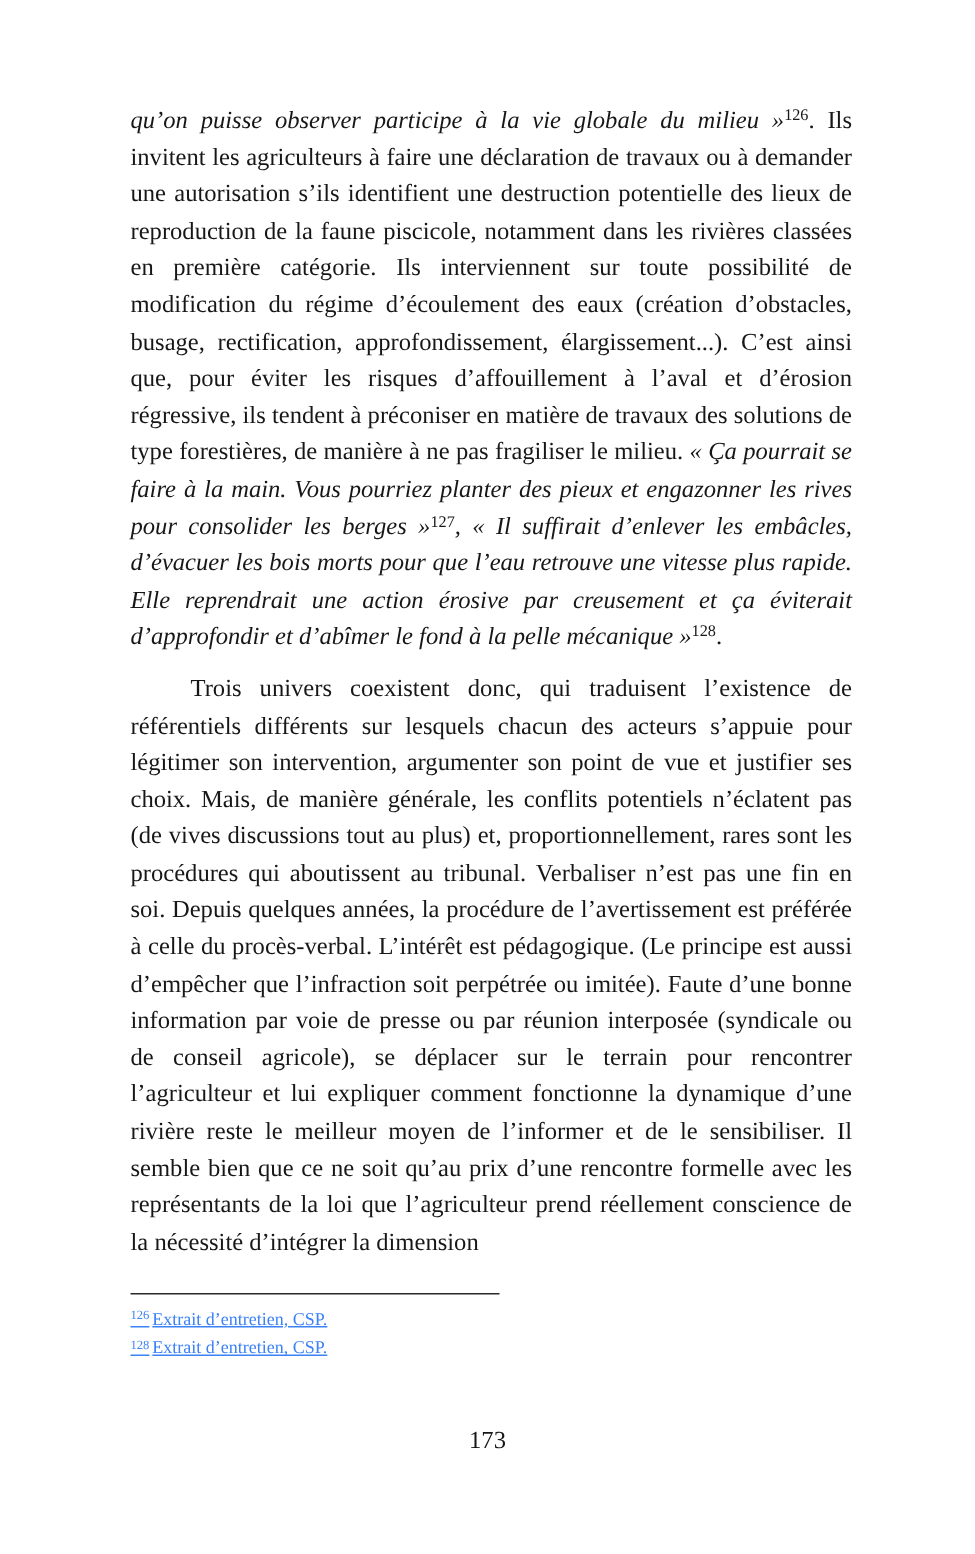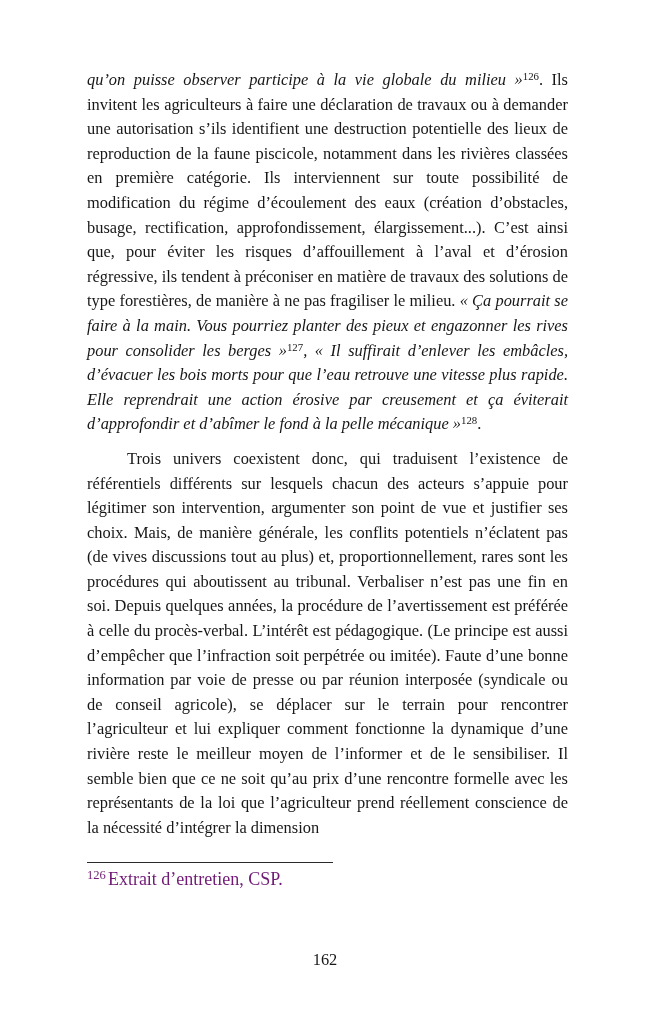--- a/index.html
+++ b/index.html
@@ -76,24 +76,25 @@
     margin: 0 0 7px 0;
   }
 
   .fn-list {
     list-style: none;
     margin: 0;
     padding: 0;
   }
 
   .fn-item {
-    font-size: 18px;
+    font-size: 12px;
     line-height: 19.4px;
-    color: #701a75;
+    color: #3b82f6;
     white-space: nowrap;
+    text-decoration: underline;
   }
 
   .fn-num {
     font-size: 0.7em;
     vertical-align: 0.45em;
     line-height: 0;
     margin-right: 2px;
   }
 
   .page-number {
@@ -114,18 +115,19 @@
 
   <div class="text-block">
     <p class="para" id="para-1"><span class="it">qu’on puisse observer participe à la vie globale du milieu »</span><sup>126</sup><span>. Ils invitent les agriculteurs à faire une déclaration de travaux ou à demander une autorisation s’ils identifient une destruction potentielle des lieux de reproduction de la faune piscicole, notamment dans les rivières classées en première catégorie. Ils interviennent sur toute possibilité de modification du régime d’écoulement des eaux (création d’obstacles, busage, rectification, approfondissement, élargissement...). C’est ainsi que, pour éviter les risques d’affouillement à l’aval et d’érosion régressive, ils tendent à préconiser en matière de travaux des solutions de type forestières, de manière à ne pas fragiliser le milieu. </span><span class="it">« Ça pourrait se faire à la main. Vous pourriez planter des pieux et engazonner les rives pour consolider les berges »</span><sup>127</sup><span class="it">, « Il suffirait d’enlever les embâcles, d’évacuer les bois morts pour que l’eau retrouve une vitesse plus rapide. Elle reprendrait une action érosive par creusement et ça éviterait d’approfondir et d’abîmer le fond à la pelle mécanique »</span><sup>128</sup><span>.</span></p>
     <p class="para indent" id="para-2"><span>Trois univers coexistent donc, qui traduisent l’existence de référentiels différents sur lesquels chacun des acteurs s’appuie pour légitimer son intervention, argumenter son point de vue et justifier ses choix. Mais, de manière générale, les conflits potentiels n’éclatent pas (de vives discussions tout au plus) et, proportionnellement, rares sont les procédures qui aboutissent au tribunal. Verbaliser n’est pas une fin en soi. Depuis quelques années, la procédure de l’avertissement est préférée à celle du procès-verbal. L’intérêt est pédagogique. (Le principe est aussi d’empêcher que l’infraction soit perpétrée ou imitée). Faute d’une bonne information par voie de presse ou par réunion interposée (syndicale ou de conseil agricole), se déplacer sur le terrain pour rencontrer l’agriculteur et lui expliquer comment fonctionne la dynamique d’une rivière reste le meilleur moyen de l’informer et de le sensibiliser. Il semble bien que ce ne soit qu’au prix d’une rencontre formelle avec les représentants de la loi que l’agriculteur prend réellement conscience de la nécessité d’intégrer la dimension</span></p>
   </div>
 
   <div class="footnotes">
     <hr class="fn-rule">
     <ul class="fn-list" id="fn-list">
         <li class="fn-item"><span class="fn-num">126</span><span>Extrait d’entretien, CSP.</span></li>
+        <li class="fn-item"><span class="fn-num">128</span><span>Extrait d’entretien, CSP.</span></li>
       </ul>
   </div>
 
-  <div class="page-number">162</div>
+  <div class="page-number">173</div>
 
 </div>
 
 </body></html>

